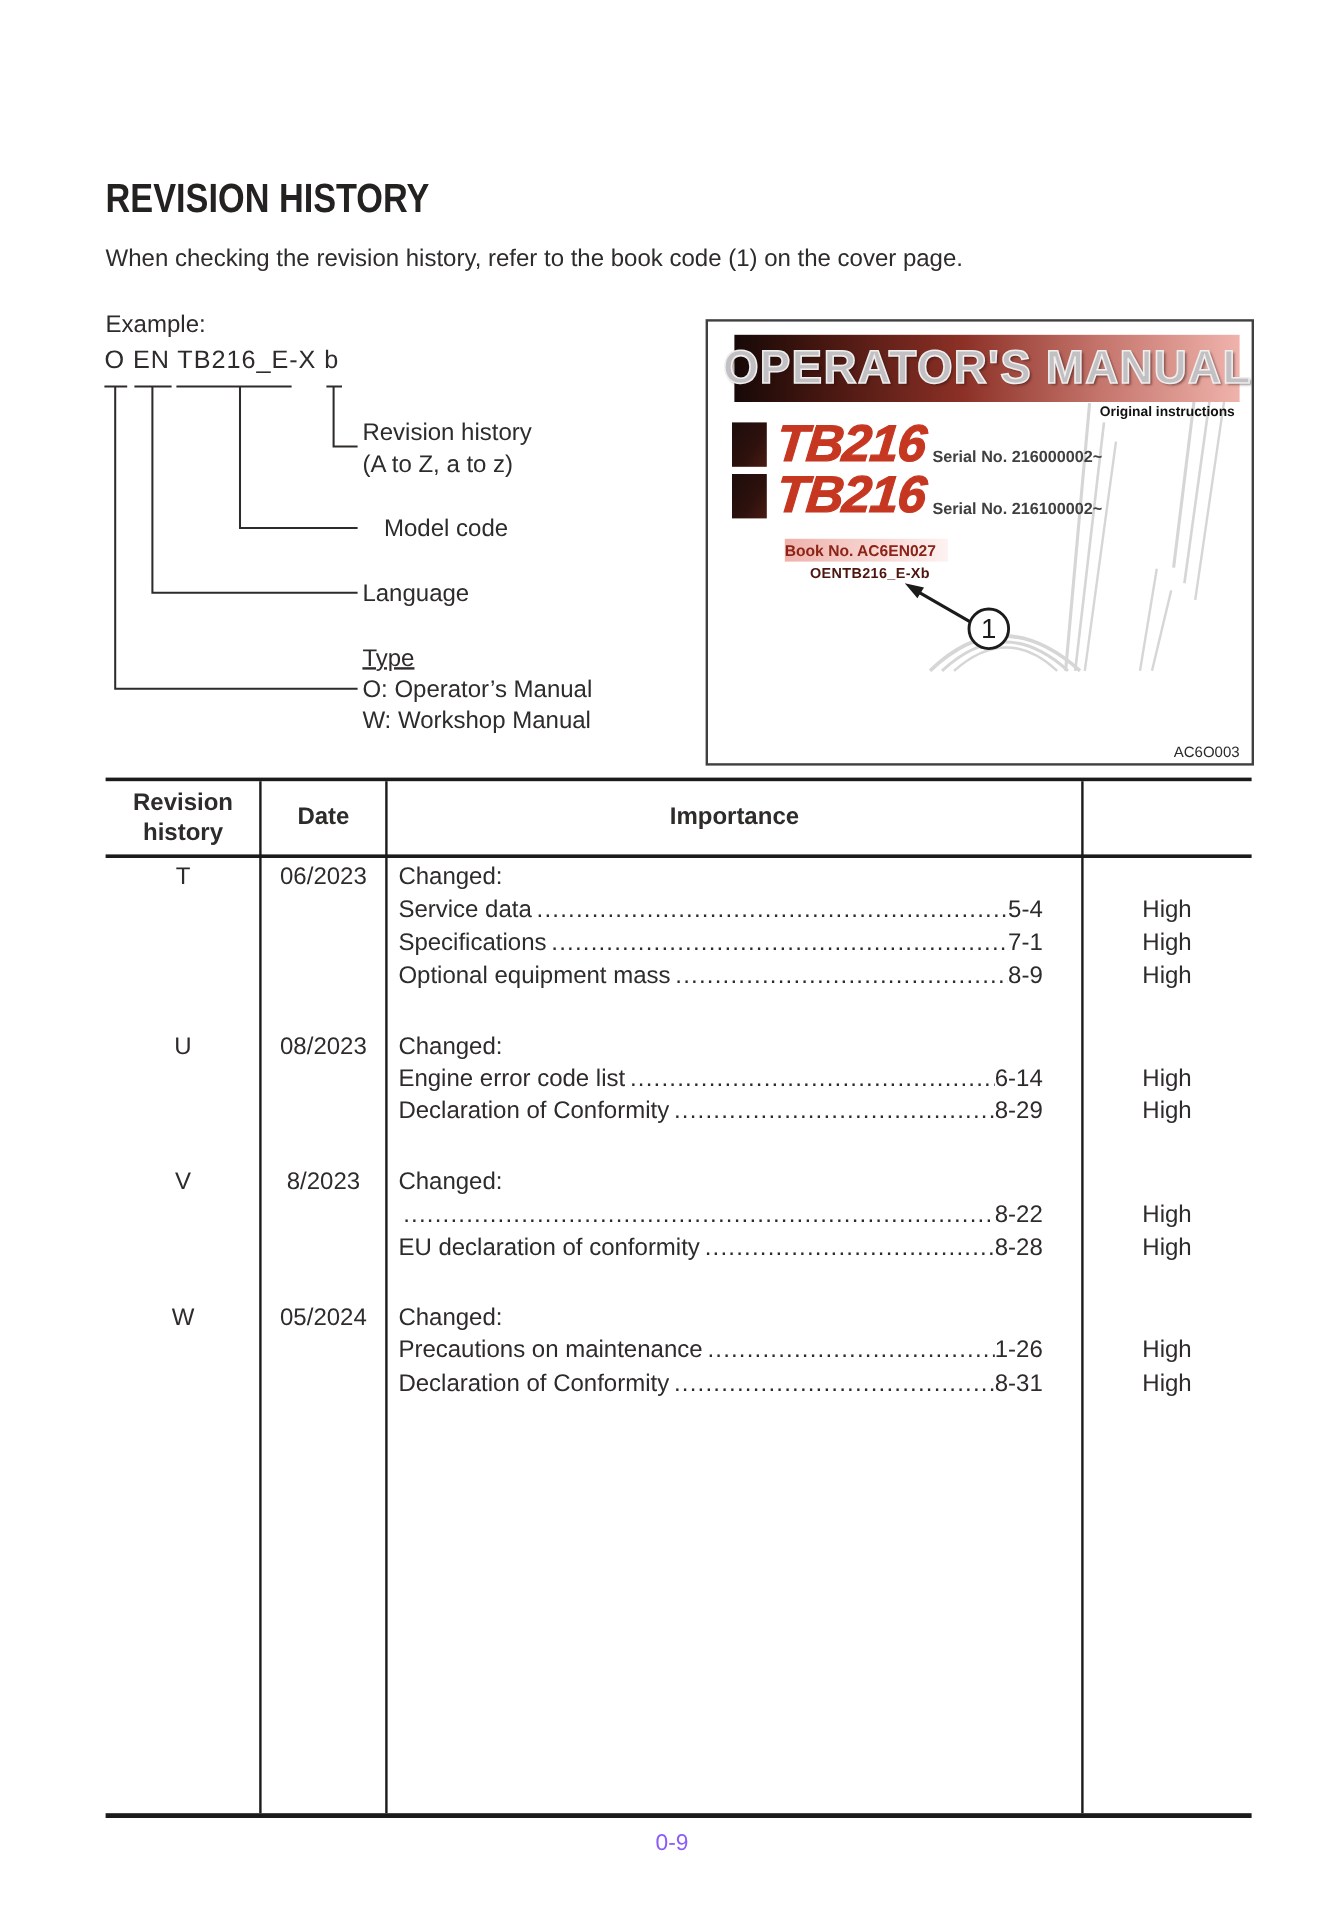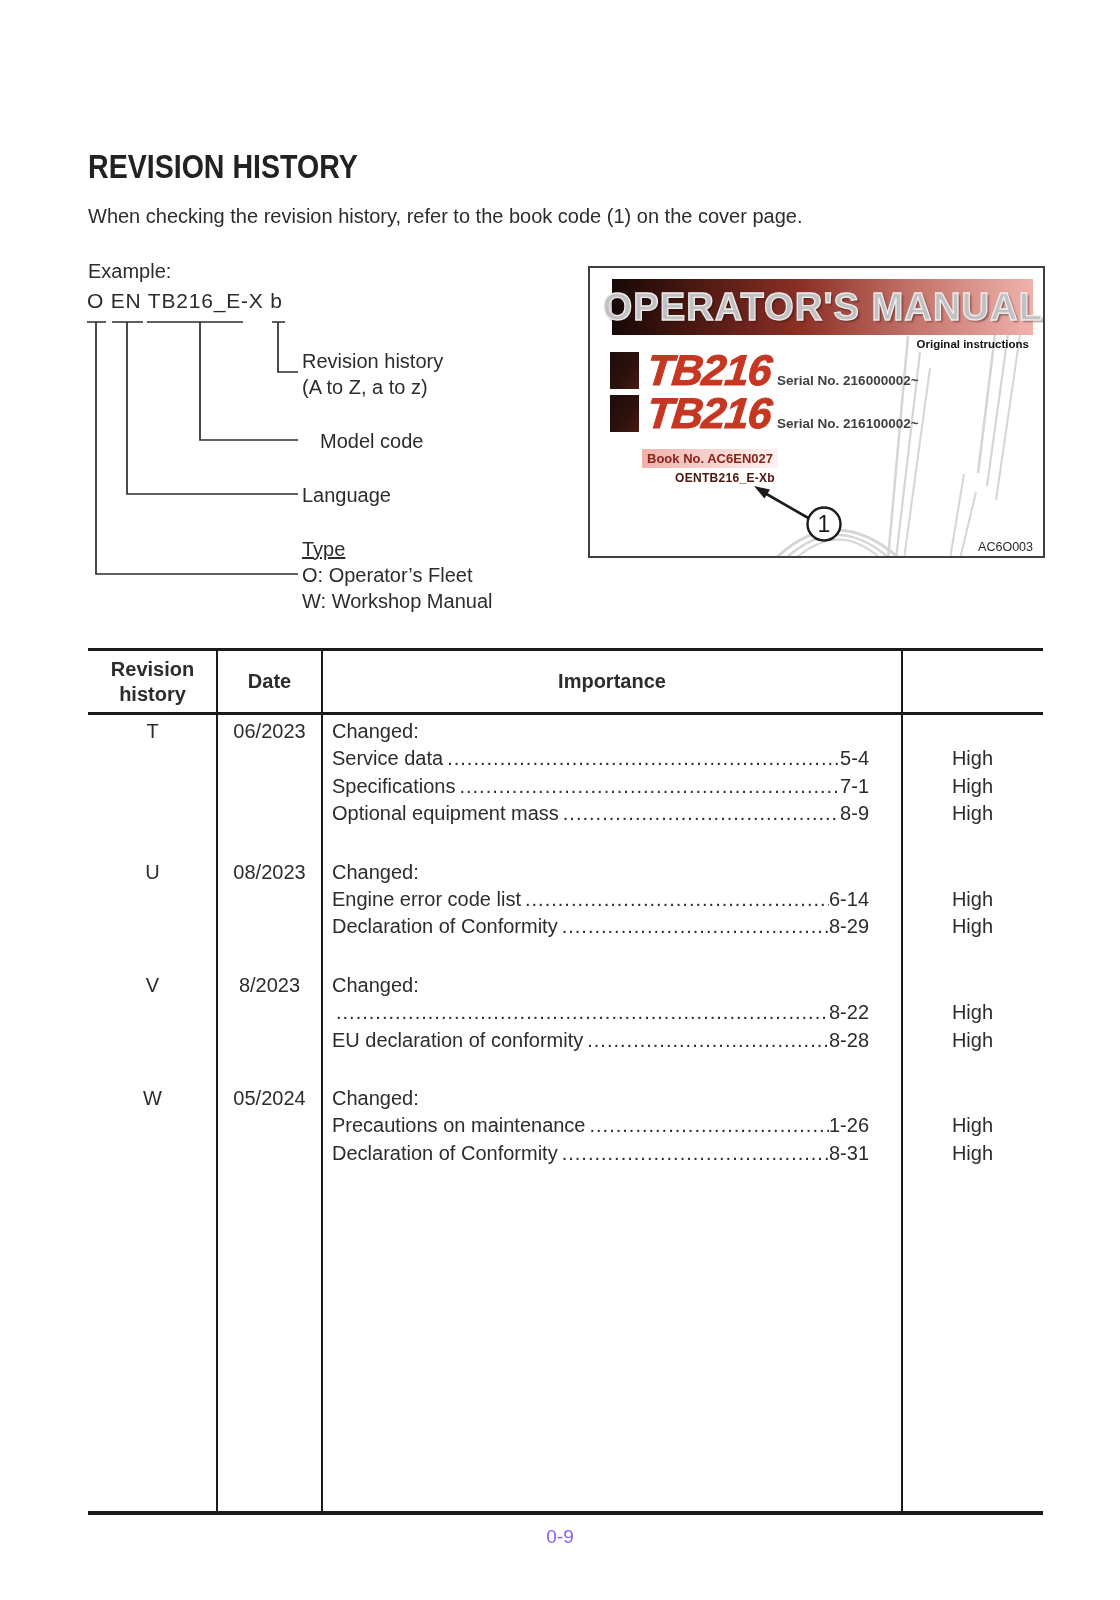--- a/index.html
+++ b/index.html
@@ -21,21 +21,21 @@
   .ex-code    { position:absolute; left:87px; top:289px; font-size:21px; letter-spacing:0.8px; }
   .ex-svg     { position:absolute; left:80px; top:255px; width:500px; height:360px; }
   .ex-label   { position:absolute; font-size:20px; white-space:nowrap; }
   .lbl-rev1 { left:302px; top:350px; } .lbl-rev2 { left:302px; top:376px;text-align:center; }
   .lbl-model{ left:320px; top:430px; }
   .lbl-lang { left:302px; top:484px; }
   .lbl-type { left:302px; top:538px;text-decoration:underline; } .lbl-type-o{ left:302px; top:564px; } .lbl-type-w{ left:302px; top:590px; }
 
   
   .cover {
-    position:absolute; left:588px; top:266px; width:457px; height:292px;
+    position:absolute; left:588px; top:266px; width:457px; height:372px;
     border:2px solid #404040; background:#ffffff; overflow:hidden;padding-left:48px;
   }
   .grass { position:absolute; left:0; top:0; width:457px; height:292px; }
   .banner {
     position:absolute; left:22px; top:11px; width:421px; height:56px;
     background:linear-gradient(90deg,#160907 0%,#42150f 16%,#8c3026 45%,#c4746b 72%,#efb3ac 100%);
     display:flex; align-items:center; justify-content:center;
   }
   .banner-text {
     font-size:39px; font-weight:700; letter-spacing:1px; white-space:nowrap;
@@ -47,23 +47,23 @@
   .model-row { position:absolute; left:20px; display:flex; align-items:flex-end; }
   .model-row.r1 { top:84px; } .model-row.r2 { top:127px; }
   .model-sq { width:29px; height:37px; background:linear-gradient(125deg,#1c0d0b 0%,#2e110d 60%,#4a1b13 100%); }
   .model-name {
     font-size:43px; font-weight:700; font-style:italic; line-height:37px;
     color:#c63722; -webkit-text-stroke:1px #c63722; letter-spacing:-1px;
     margin-left:8px; transform:skewX(-6deg);
   }
   .model-serial { font-size:13.5px; font-weight:700; color:#404040; margin-left:6px; margin-bottom:1px; white-space:nowrap; }
   .book-band {
-    position:absolute; left:52px; top:181px; width:136px; height:19px;
+    position:absolute; left:64px; top:181px; width:136px; height:19px;
     background:linear-gradient(90deg,#efb2ab 0%,#f7d4d0 55%,#fdf3f2 100%);
-    display:flex; align-items:center; justify-content:center;
+    display:flex; align-items:center; 
   }
   .book-band span { font-size:13px; font-weight:700; color:#8c2318; white-space:nowrap; }
   .book-code { position:absolute; left:85px; top:203px; font-size:12px; font-weight:700; color:#4d150e; letter-spacing:0.3px; }
   .callout-svg { position:absolute; left:0; top:0; width:457px; height:292px; }
   .fig-code { position:absolute; right:10px; bottom:2px; font-size:12.5px; color:#2a2a2a; }
 
   
   .revtable { position:absolute; left:88px; top:648px; width:955px; height:867px; font-size:20px; }
   .rt-top    { position:absolute; left:0; right:0; top:0; height:3px; background:#1b1b1b; }
   .rt-bottom { position:absolute; left:0; right:0; bottom:0; height:4px; background:#1b1b1b; }
@@ -109,21 +109,21 @@
       <path d="M67 67 H163 M120 67 V185 H218"></path>
       <path d="M192 67 H205 M198 67 V117 H218"></path>
     </g>
   </svg>
 
   <div class="ex-label lbl-rev1">Revision history</div>
   <div class="ex-label lbl-rev2">(A to Z, a to z)</div>
   <div class="ex-label lbl-model">Model code</div>
   <div class="ex-label lbl-lang">Language</div>
   <div class="ex-label lbl-type">Type</div>
-  <div class="ex-label lbl-type-o">O: Operator’s Fleet</div>
+  <div class="ex-label lbl-type-o">O: Operator’s Manual</div>
   <div class="ex-label lbl-type-w">W: Workshop Manual</div>
 
   <div class="cover">
     <svg class="grass" viewBox="0 0 457 292">
       <g stroke="#d6d6d6" fill="none">
         <path d="M185 291 Q245 233 310 291" stroke-width="3"></path>
         <path d="M195 291 Q247 243 300 291" stroke-width="2.5"></path>
         <path d="M205 291 Q249 252 291 291" stroke-width="2"></path>
         <path d="M298 291 L318 68" stroke-width="2.6"></path>
         <path d="M306 291 L330 84" stroke-width="2.2"></path>

